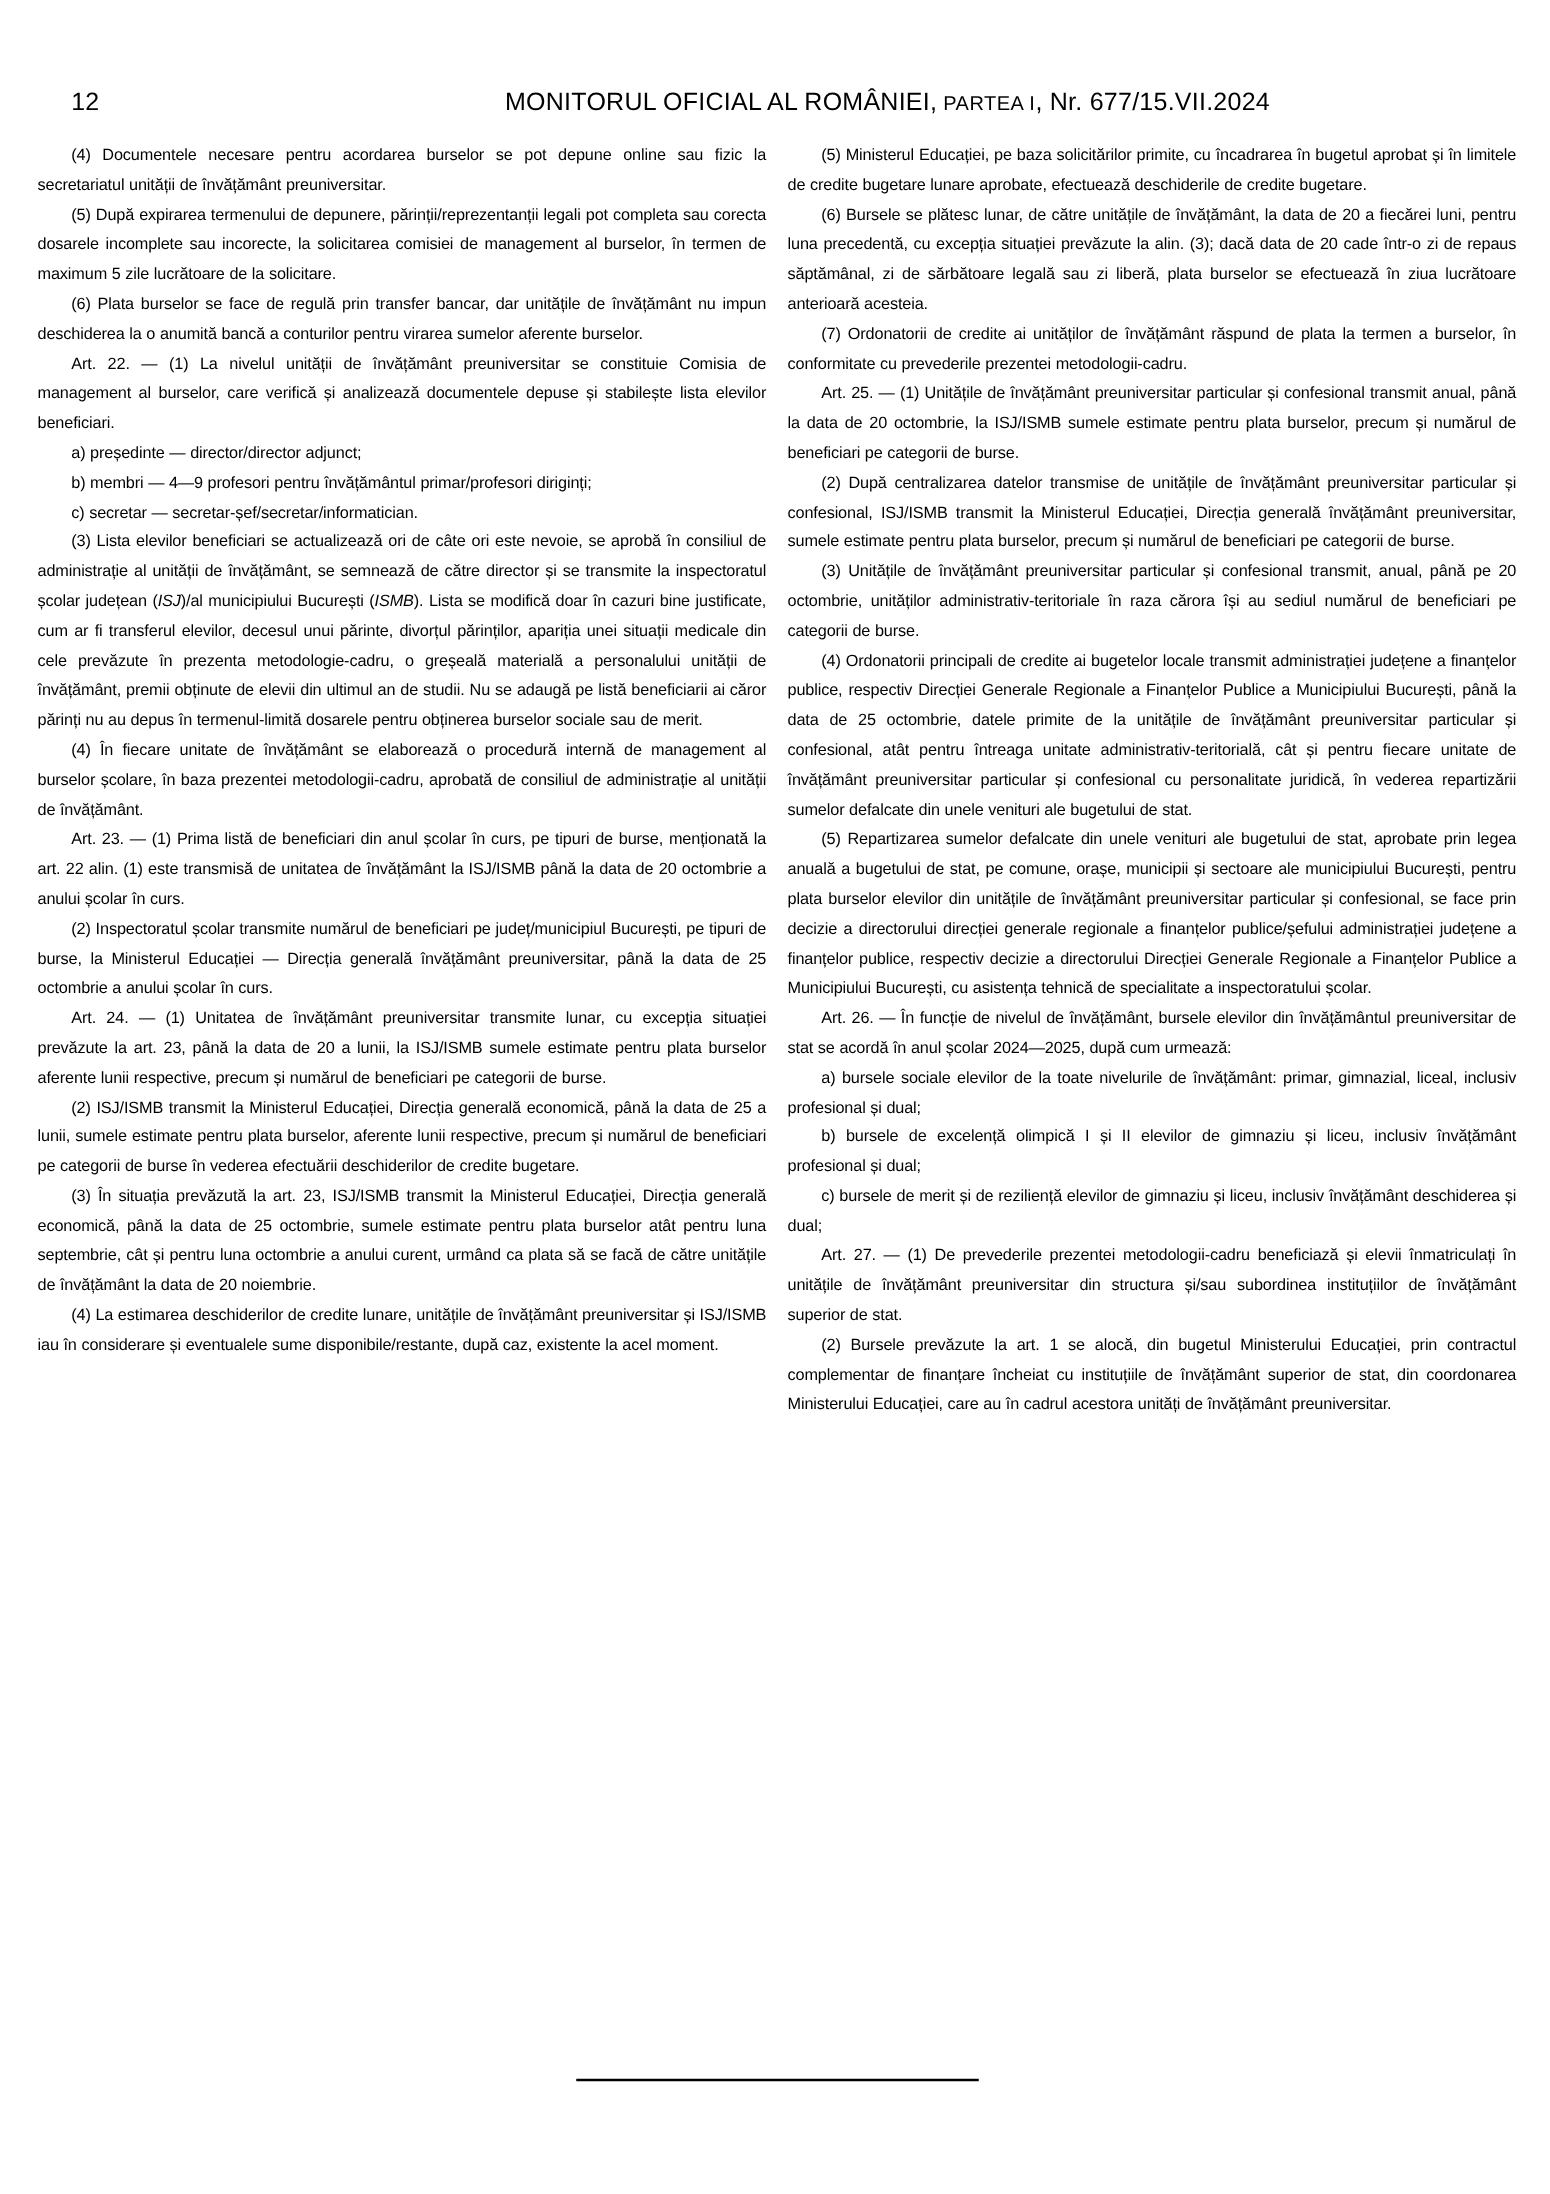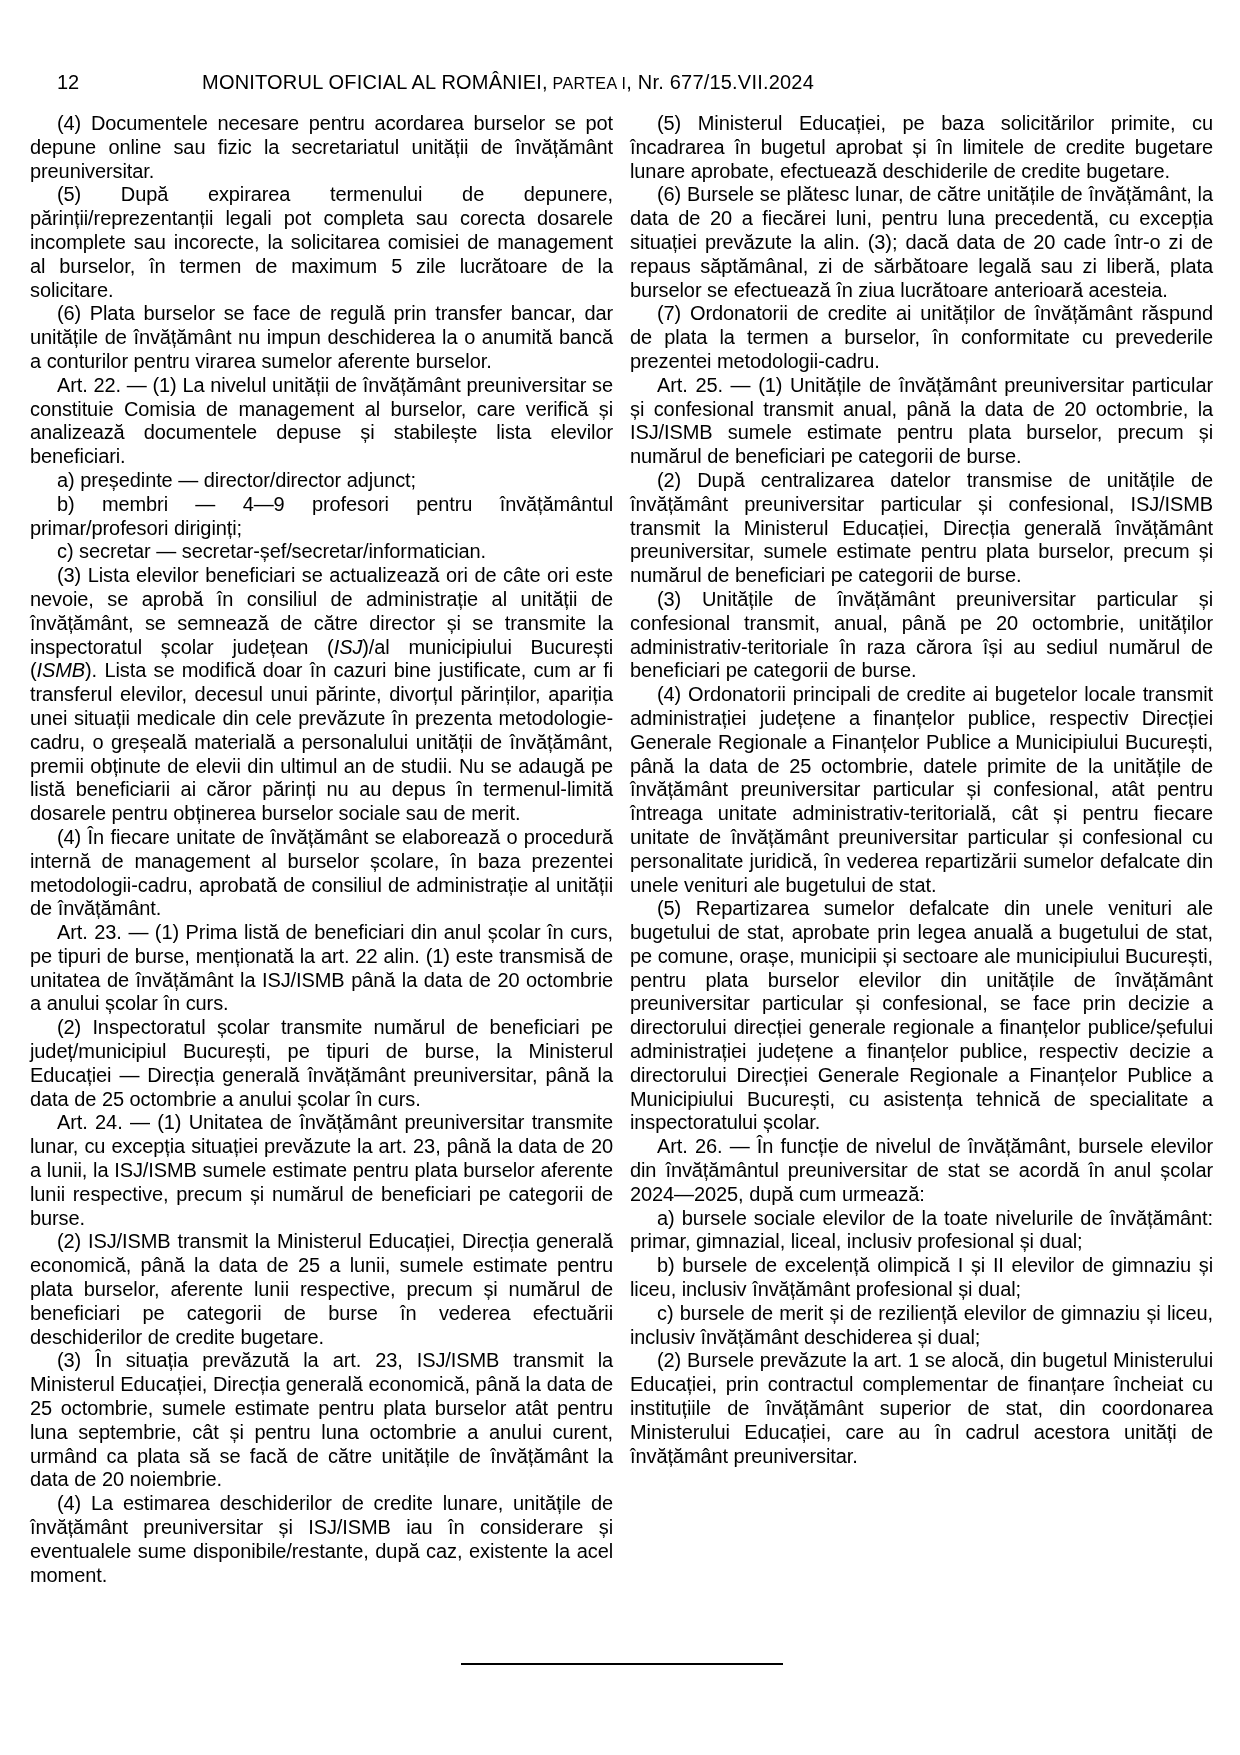--- a/index.html
+++ b/index.html
@@ -24,21 +24,21 @@
     position: absolute;
     left: 57px;
     top: 0;
     font-size: 20px;
     line-height: 24px;
   }
   .journal-title {
     position: absolute;
     left: 0;
     width: 1016px;
-    text-align: center;
+    text-align: right;
     top: 0;
     font-size: 20px;
     line-height: 24px;
     white-space: nowrap;
     letter-spacing: 0.2px;
   }
   .journal-part {
     font-size: 16px;
     letter-spacing: 0.4px;
   }
@@ -49,21 +49,21 @@
     width: 1183px;
     display: flex;
     gap: 17px;
   }
   .col {
     flex: 1 1 0;
     min-width: 0;
   }
   .para {
     margin: 0;
-    font-size: 20px;
+    font-size: 13px;
     line-height: 23.8px;
     text-align: justify;
     text-indent: 27px;
     letter-spacing: -0.1px;
     hyphens: none;
     word-spacing: 0.2px;
   }
   .it { font-style: italic; }
   .footer-rule {
     position: absolute;
@@ -108,19 +108,20 @@
         <p class="para"><span>(7) Ordonatorii de credite ai unităților de învățământ răspund de plata la termen a burselor, în conformitate cu prevederile prezentei metodologii-cadru.</span></p>
         <p class="para"><span>Art. 25. — (1) Unitățile de învățământ preuniversitar particular și confesional transmit anual, până la data de 20 octombrie, la ISJ/ISMB sumele estimate pentru plata burselor, precum și numărul de beneficiari pe categorii de burse.</span></p>
         <p class="para"><span>(2) După centralizarea datelor transmise de unitățile de învățământ preuniversitar particular și confesional, ISJ/ISMB transmit la Ministerul Educației, Direcția generală învățământ preuniversitar, sumele estimate pentru plata burselor, precum și numărul de beneficiari pe categorii de burse.</span></p>
         <p class="para"><span>(3) Unitățile de învățământ preuniversitar particular și confesional transmit, anual, până pe 20 octombrie, unităților administrativ-teritoriale în raza cărora își au sediul numărul de beneficiari pe categorii de burse.</span></p>
         <p class="para"><span>(4) Ordonatorii principali de credite ai bugetelor locale transmit administrației județene a finanțelor publice, respectiv Direcției Generale Regionale a Finanțelor Publice a Municipiului București, până la data de 25 octombrie, datele primite de la unitățile de învățământ preuniversitar particular și confesional, atât pentru întreaga unitate administrativ-teritorială, cât și pentru fiecare unitate de învățământ preuniversitar particular și confesional cu personalitate juridică, în vederea repartizării sumelor defalcate din unele venituri ale bugetului de stat.</span></p>
         <p class="para"><span>(5) Repartizarea sumelor defalcate din unele venituri ale bugetului de stat, aprobate prin legea anuală a bugetului de stat, pe comune, orașe, municipii și sectoare ale municipiului București, pentru plata burselor elevilor din unitățile de învățământ preuniversitar particular și confesional, se face prin decizie a directorului direcției generale regionale a finanțelor publice/șefului administrației județene a finanțelor publice, respectiv decizie a directorului Direcției Generale Regionale a Finanțelor Publice a Municipiului București, cu asistența tehnică de specialitate a inspectoratului școlar.</span></p>
         <p class="para"><span>Art. 26. — În funcție de nivelul de învățământ, bursele elevilor din învățământul preuniversitar de stat se acordă în anul școlar 2024—2025, după cum urmează:</span></p>
         <p class="para"><span>a) bursele sociale elevilor de la toate nivelurile de învățământ: primar, gimnazial, liceal, inclusiv profesional și dual;</span></p>
         <p class="para"><span>b) bursele de excelență olimpică I și II elevilor de gimnaziu și liceu, inclusiv învățământ profesional și dual;</span></p>
         <p class="para"><span>c) bursele de merit și de reziliență elevilor de gimnaziu și liceu, inclusiv învățământ deschiderea și dual;</span></p>
+        <p class="para"><span>Art. 27. — (1) De prevederile prezentei metodologii-cadru beneficiază și elevii înmatriculați în unitățile de învățământ preuniversitar din structura și/sau subordinea instituțiilor de învățământ superior de stat.</span></p>
         <p class="para"><span>(2) Bursele prevăzute la art. 1 se alocă, din bugetul Ministerului Educației, prin contractul complementar de finanțare încheiat cu instituțiile de învățământ superior de stat, din coordonarea Ministerului Educației, care au în cadrul acestora unități de învățământ preuniversitar.</span></p>
       </div>
   </div>
 
   <div class="footer-rule"></div>
 
 </div>
 
 </body></html>

